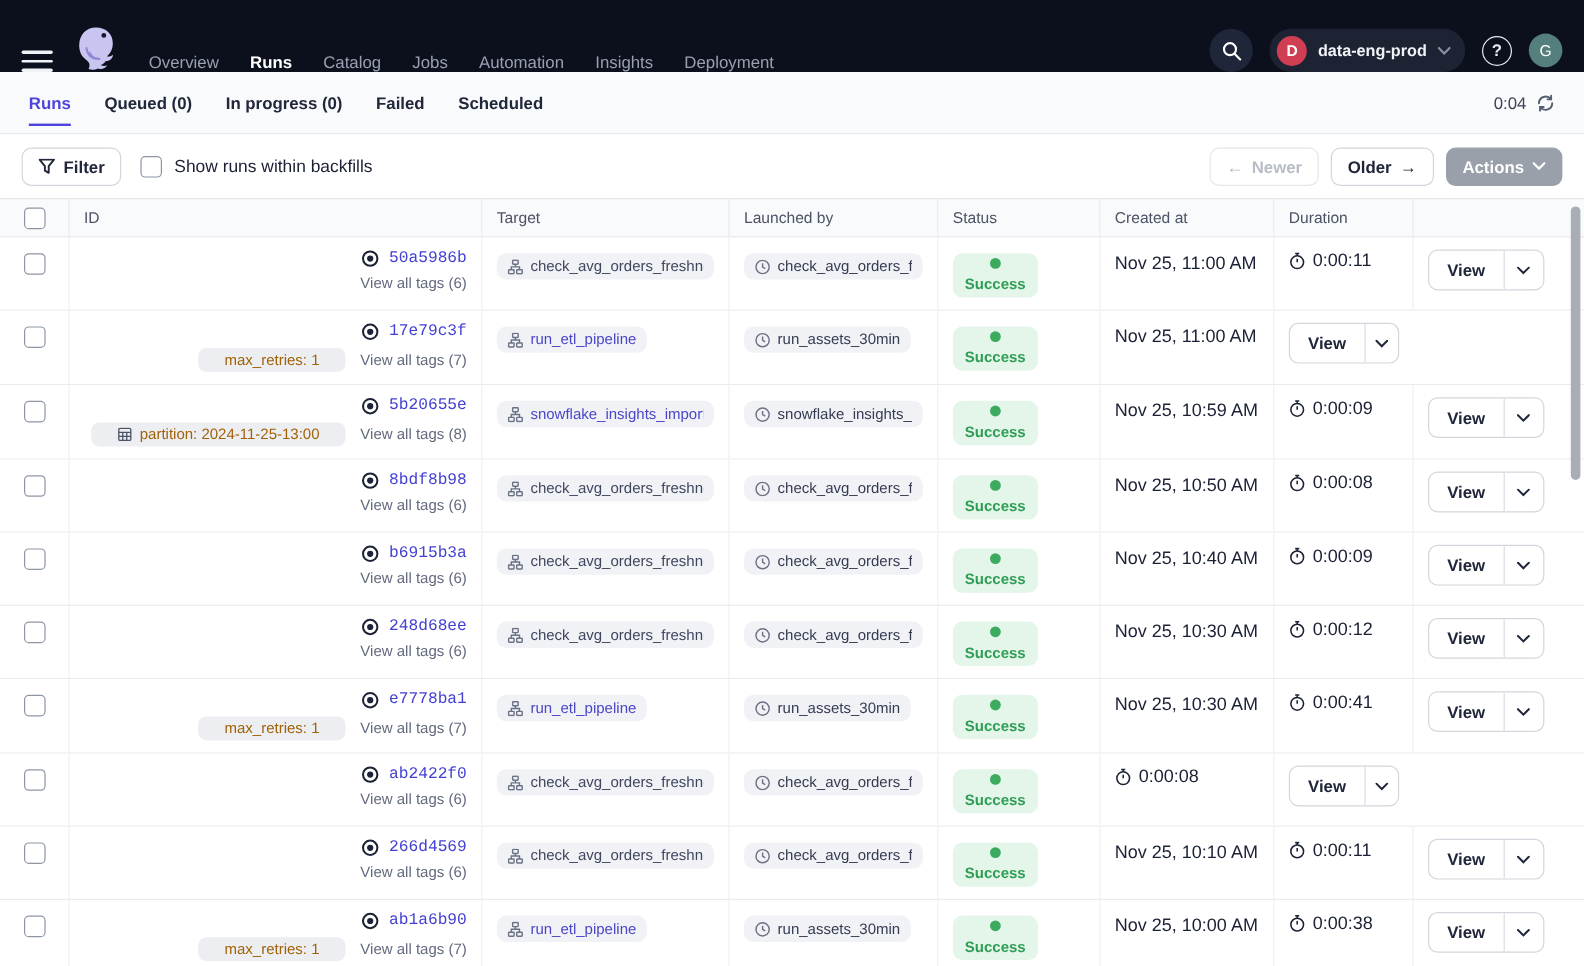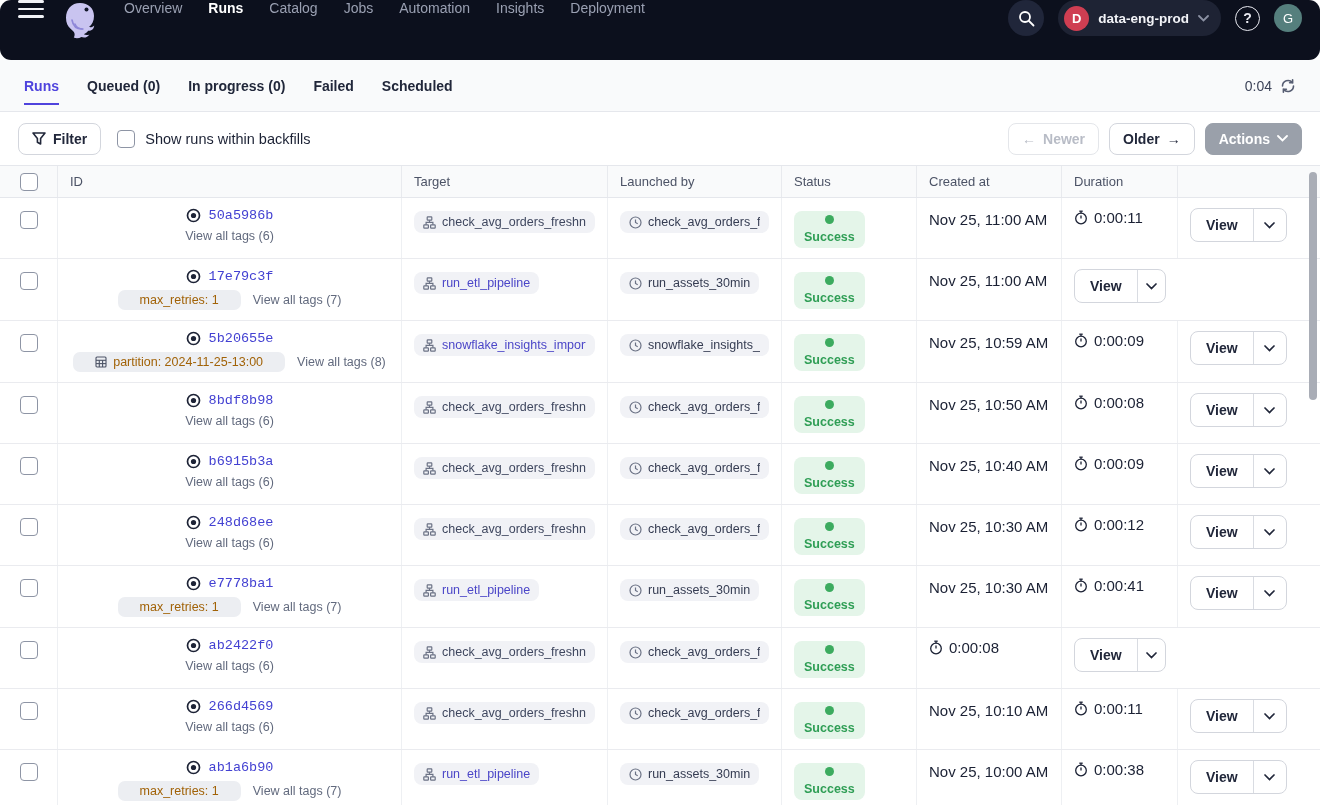--- a/index.html
+++ b/index.html
@@ -1,20 +1,20 @@
 <!DOCTYPE html>
 <html><head>
 <meta charset="utf-8">
 <style>
   * { margin:0; padding:0; box-sizing:border-box; }
   html,body { width:1320px; height:805px; overflow:hidden; background:#fff;
     font-family:"Liberation Sans", sans-serif; color:#1b2134; }
 
   
-  .topnav { height:60px; background:#0c101d; display:flex; align-items:flex-start; padding:0 18px;border-radius:11px; }
+  .topnav { height:60px; background:#0c101d; display:flex; align-items:flex-end; padding:0 18px; }
   .hamburger { width:26px; height:18px; display:flex; flex-direction:column; justify-content:space-between; cursor:pointer; margin-right:16px; }
   .hamburger span { height:2.6px; background:#f2f3f7; border-radius:2px; }
   .logo { width:40px; height:40px; margin-right:24px; }
   .nav-items { display:flex; align-items:center; gap:26px; }
   .nav-item { font-size:14px; color:#9aa0b2; cursor:pointer; }
   .nav-item.active { color:#ffffff; font-weight:bold; }
   .topnav-right { margin-left:auto; display:flex; align-items:center; gap:14px; }
   .search-circle { width:36px; height:36px; border-radius:50%; background:#20263a; display:flex; align-items:center; justify-content:center; cursor:pointer; }
   .ws-pill { height:36px; border-radius:18px; background:#1e2334; display:flex; align-items:center; gap:9px; padding:0 12px 0 6px; cursor:pointer; }
   .ws-avatar { width:25px; height:25px; border-radius:50%; background:#cf3e52; color:#fff; font-size:13px; font-weight:bold; display:flex; align-items:center; justify-content:center; }
@@ -43,21 +43,21 @@
   
   .grid-row { display:grid; grid-template-columns:58px 344px 206px 174px 135px 145px 116px 1fr; }
   .thead { height:33px; background:#f9fafb; border-top:1px solid #e5e7ec; border-bottom:1px solid #e5e7ec; }
   .th { font-size:13px; color:#4c5366; display:flex; align-items:center; padding:0 12px; border-right:1px solid #e8eaee; }
   .th:last-child, .td:last-child { border-right:none; }
   .trow { border-bottom:1px solid #eaebef; background:#fff; }
   .td { padding:10px 12px; border-right:1px solid #eef0f3; display:flex; align-items:flex-start; }
   .td.center-v { align-items:flex-start; padding-top:13px; }
   .chk-cell { justify-content:center; padding-top:13px; }
 
-  .id-cell { flex-direction:column; align-items:center; gap:6px; }
+  .id-cell { flex-direction:column; align-items:flex-end; gap:6px; }
   .id-line { display:flex; align-items:center; gap:8px; }
   .run-id { font-family:"Liberation Mono", monospace; font-size:13.5px; color:#4341d2; cursor:pointer; }
   .tag-line { display:flex; align-items:center; gap:12px; }
   .tag-pill { display:inline-flex; align-items:center; gap:6px; background:#eceef2; border-radius:7px; padding:3px 22px; font-size:12.5px; color:#a16207; cursor:pointer; }
   .view-tags { font-size:12.5px; color:#626a7e; cursor:pointer; }
 
   .pill { display:inline-flex; align-items:center; gap:6px; background:#f1f2f6; border-radius:8px; padding:4px 9px;
     font-size:12.5px; max-width:100%; cursor:pointer; }
   .pill .txt { white-space:nowrap; overflow:hidden; }
   .pill.job .txt { color:#4b46c8; }

